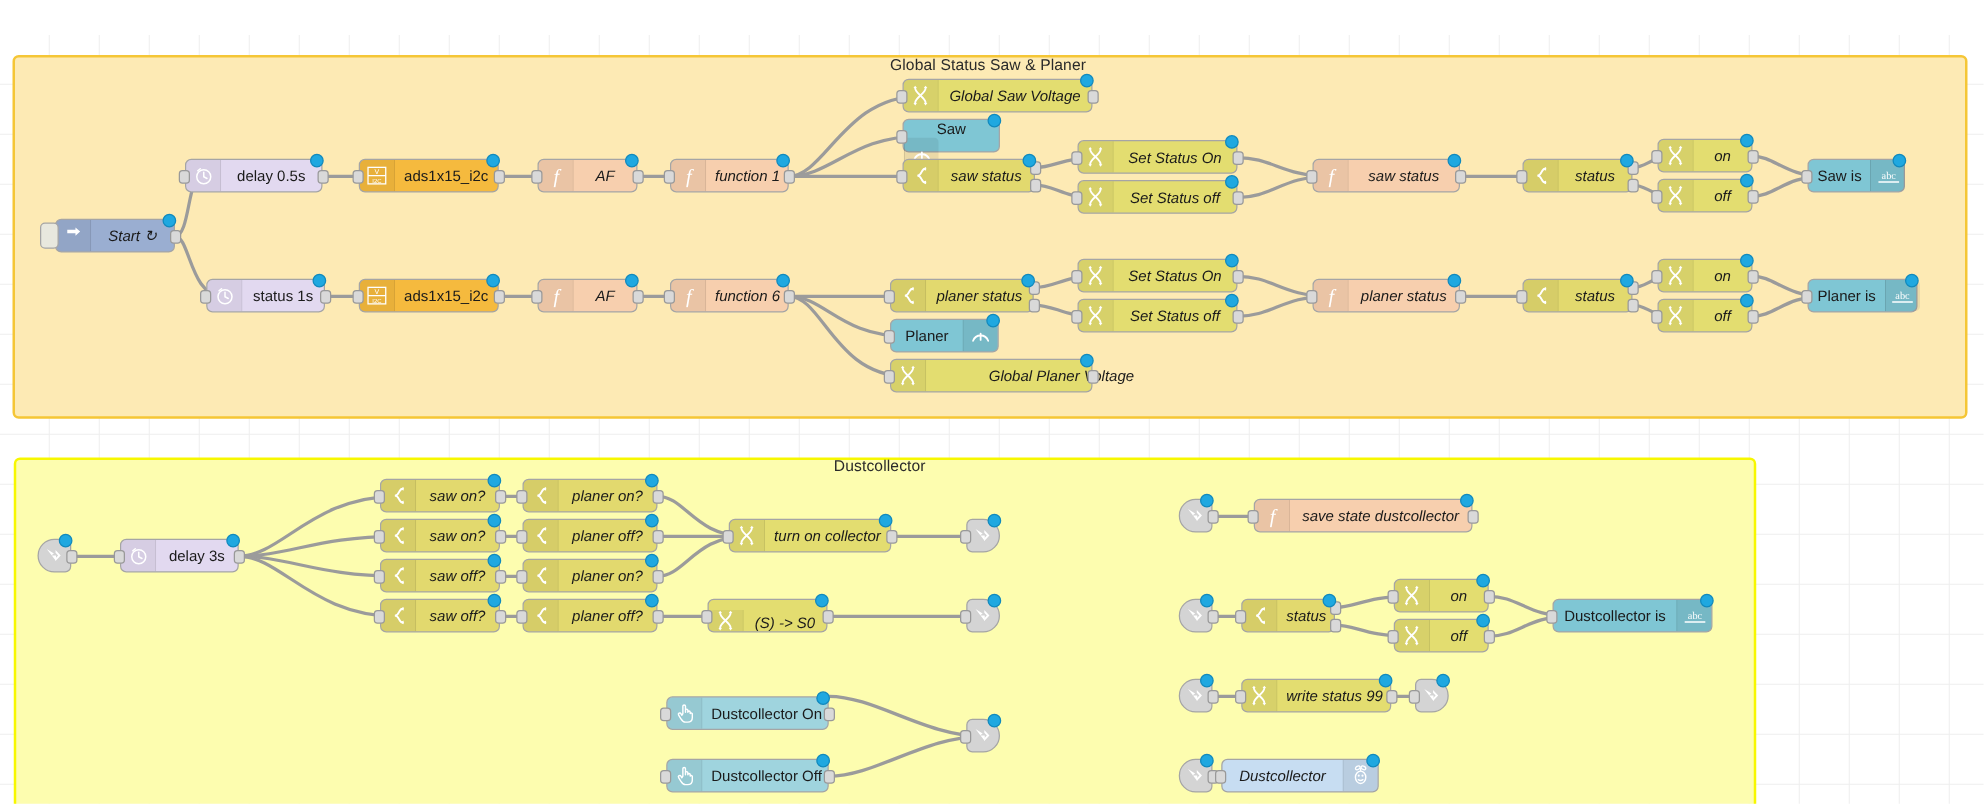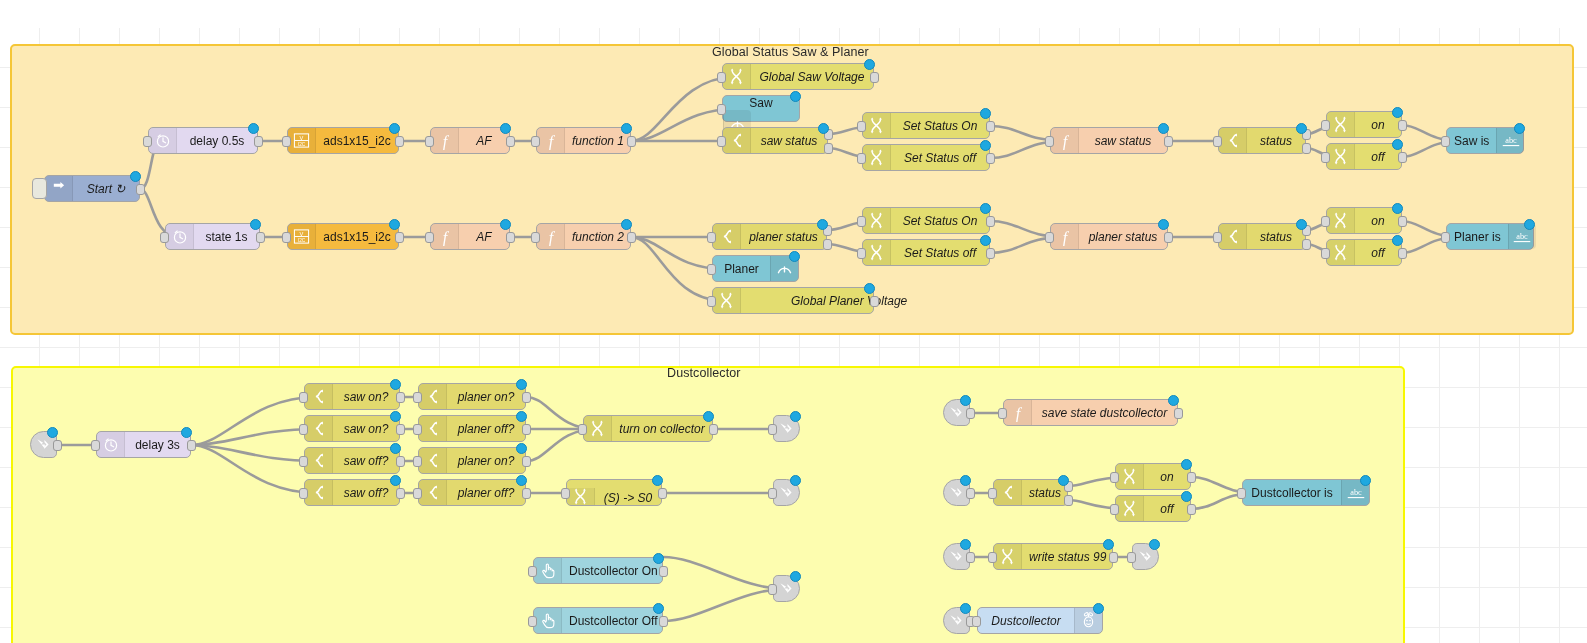--- a/index.html
+++ b/index.html
@@ -447,21 +447,21 @@
         <span class="dot"></span>
       </div>
       <div class="node" style="left: 165px; top: 195px; width: 95px; background: rgb(226, 217, 240);">
         <span class="ico">
           <svg class="gl" width="16" height="16" viewBox="0 0 16 16">
             <circle cx="8" cy="8.4" r="5.6" fill="none" stroke="#fff" stroke-width="1.2"></circle>
             <path d="M8 4.8 L8 8.4 L10.6 9.8" fill="none" stroke="#fff" stroke-width="1.2" stroke-linecap="round"></path>
             <path d="M3.2 3.6 L5.2 2.0" fill="none" stroke="#fff" stroke-width="1.2" stroke-linecap="round"></path>
           </svg>
         </span>
-        <span class="lbl">state 1s</span>
+        <span class="lbl">status 1s</span>
         <span class="port in" style="top: 8px;"></span>
         <span class="port out" style="top: 8px;"></span>
         <span class="dot"></span>
       </div>
       <div class="node" style="left: 287px; top: 195px; width: 112px; background: rgb(245, 186, 62);">
         <span class="ico">
           <svg class="gl" width="17" height="17" viewBox="0 0 18 18">
             <rect x="1.5" y="2" width="15" height="14" fill="none" stroke="#fff" stroke-width="1.1"></rect>
             <line x1="1.5" y1="9" x2="16.5" y2="9" stroke="#fff" stroke-width="1"></line>
             <text x="9" y="8" font-size="6" fill="#fff" text-anchor="middle" font-family="Liberation Sans, sans-serif">V</text>
@@ -483,21 +483,21 @@
         <span class="port in" style="top: 8px;"></span>
         <span class="port out" style="top: 8px;"></span>
         <span class="dot"></span>
       </div>
       <div class="node italic" style="left: 536px; top: 195px; width: 95px; background: rgb(247, 207, 174);">
         <span class="ico">
           <svg class="gl" width="16" height="18" viewBox="0 0 16 18">
             <text x="8" y="14.5" font-size="16" fill="#fff" text-anchor="middle" font-style="italic" font-family="Liberation Serif, serif">f</text>
           </svg>
         </span>
-        <span class="lbl">function 2</span>
+        <span class="lbl">function 6</span>
         <span class="port in" style="top: 8px;"></span>
         <span class="port out" style="top: 8px;"></span>
         <span class="dot"></span>
       </div>
       <div class="node italic" style="left: 712px; top: 195px; width: 115px; background: rgb(226, 217, 110);">
         <span class="ico">
           <svg class="gl" width="17" height="17" viewBox="0 0 18 18">
             <path d="M13 3.2 C9 3.2 10.5 9 6.2 9 C10.5 9 9 14.8 13 14.8" fill="none" stroke="#fff" stroke-width="1.6" stroke-linecap="round"></path>
             <path d="M13.6 1.6 L10.8 3.2 L13.6 4.8 Z" fill="#fff"></path>
             <path d="M13.6 13.2 L10.8 14.8 L13.6 16.4 Z" fill="#fff"></path>

